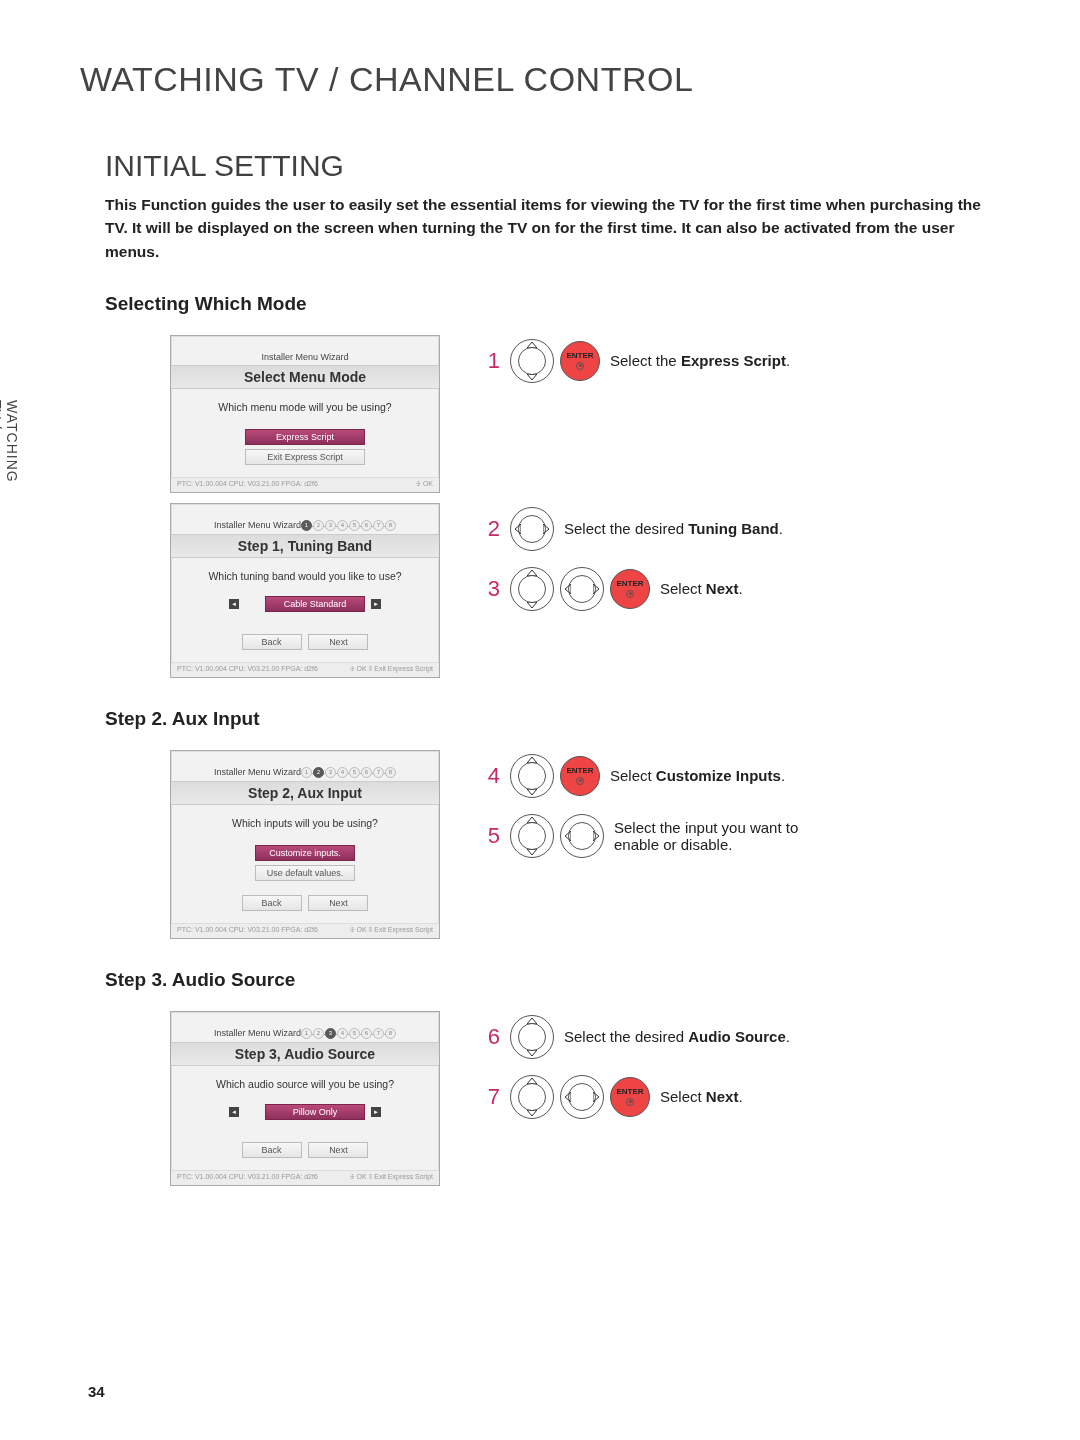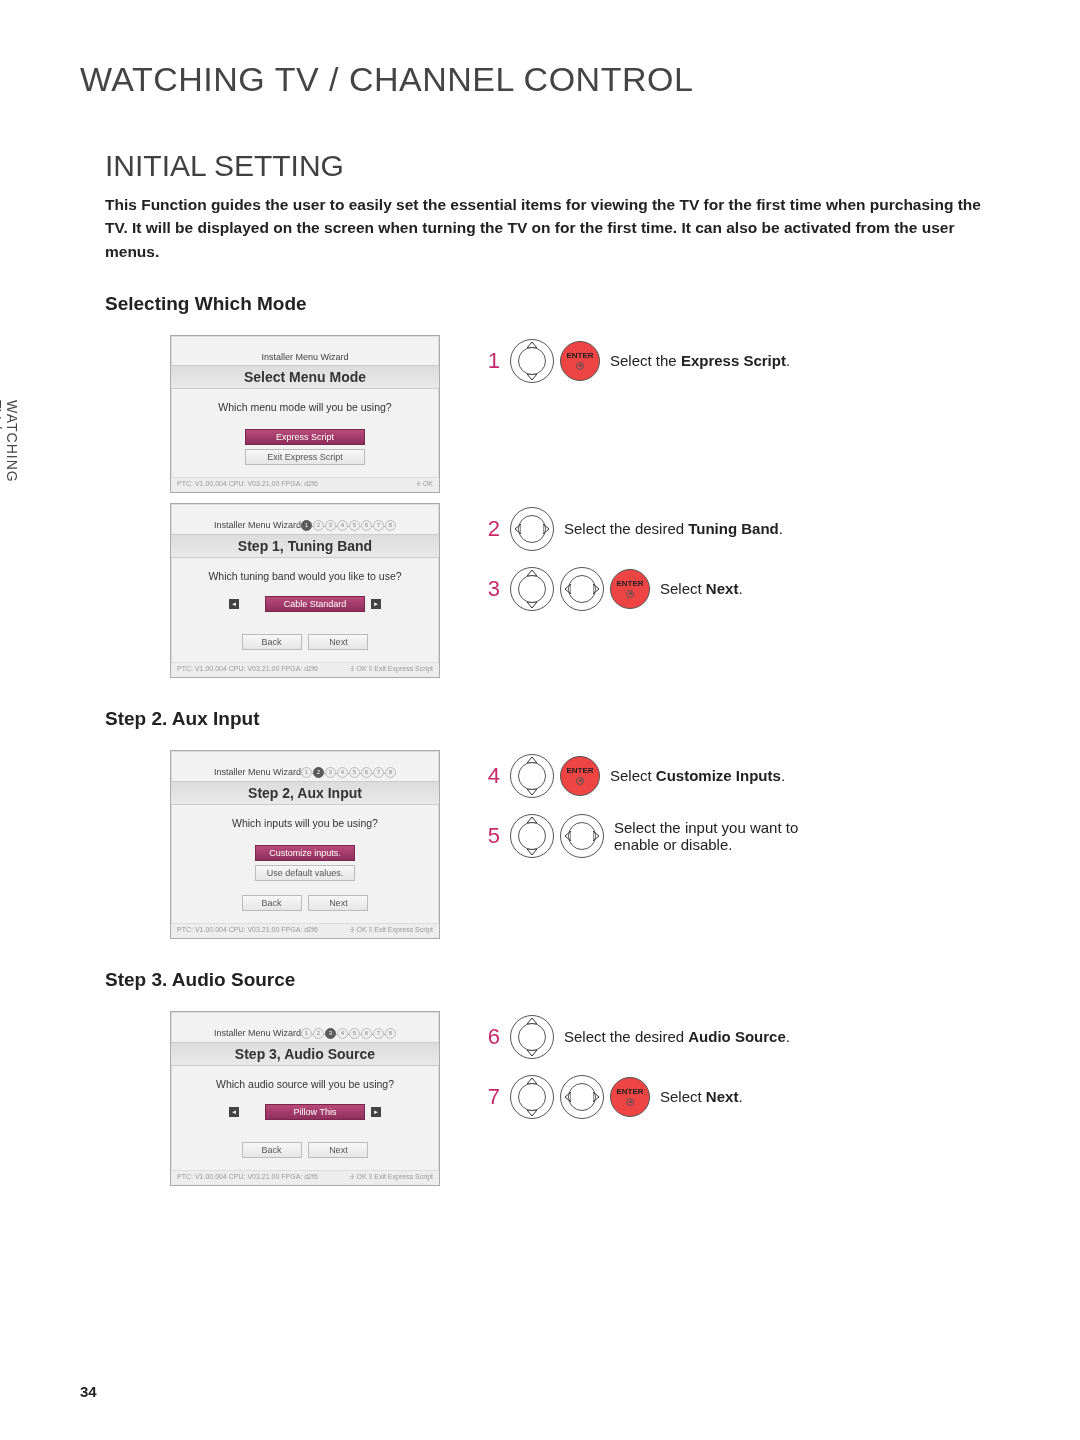--- a/index.html
+++ b/index.html
@@ -214,21 +214,21 @@
     width: 8px; height: 8px; border:1.5px solid #555; border-radius:50%;
     display:flex; align-items:center; justify-content:center; margin-top:2px;
   }
   .enter-btn .dot::after { content:""; width:3px; height:3px; background:#555; border-radius:50%; }
 
   .btn-group { display: flex; gap: 6px; align-items: center; }
 
   
   .page-num {
     position: absolute;
-    left: 80px;
+    left: 88px;
     bottom: 40px;
     font-size: 15px;
     font-weight: 700;
   }
 </style>
 </head>
 <body>
 
 <div class="side-tab-group" data-name="side-tab">
 
@@ -461,21 +461,21 @@
             <span class="crumb">6</span>
             <span class="crumb">7</span>
             <span class="crumb">8</span>
           </span>
       </div>
       <div class="wiz-banner" data-name="wizard-banner">Step 3, Audio Source</div>
       <div class="wiz-body">
         <div class="q" data-name="wizard-question">Which audio source will you be using?</div>
         <div class="wiz-select" data-name="wizard-audio-source-selector">
           <span class="arrow" data-name="chevron-left-icon">◂</span>
-          <span class="val">Pillow This</span>
+          <span class="val">Pillow Only</span>
           <span class="arrow" data-name="chevron-right-icon">▸</span>
         </div>
         <div class="wiz-backnext">
           <span class="wiz-btn gray" data-name="wizard-back-button">Back</span>
           <span class="wiz-btn gray" data-name="wizard-next-button">Next</span>
         </div>
       </div>
       <div class="wiz-footer">
         <span data-name="wizard-footer-left">PTC: V1.00.004 CPU: V03.21.00 FPGA: d2f6</span>
         <span data-name="wizard-footer-right">ꔀ OK ꕉ Exit Express Script</span>

